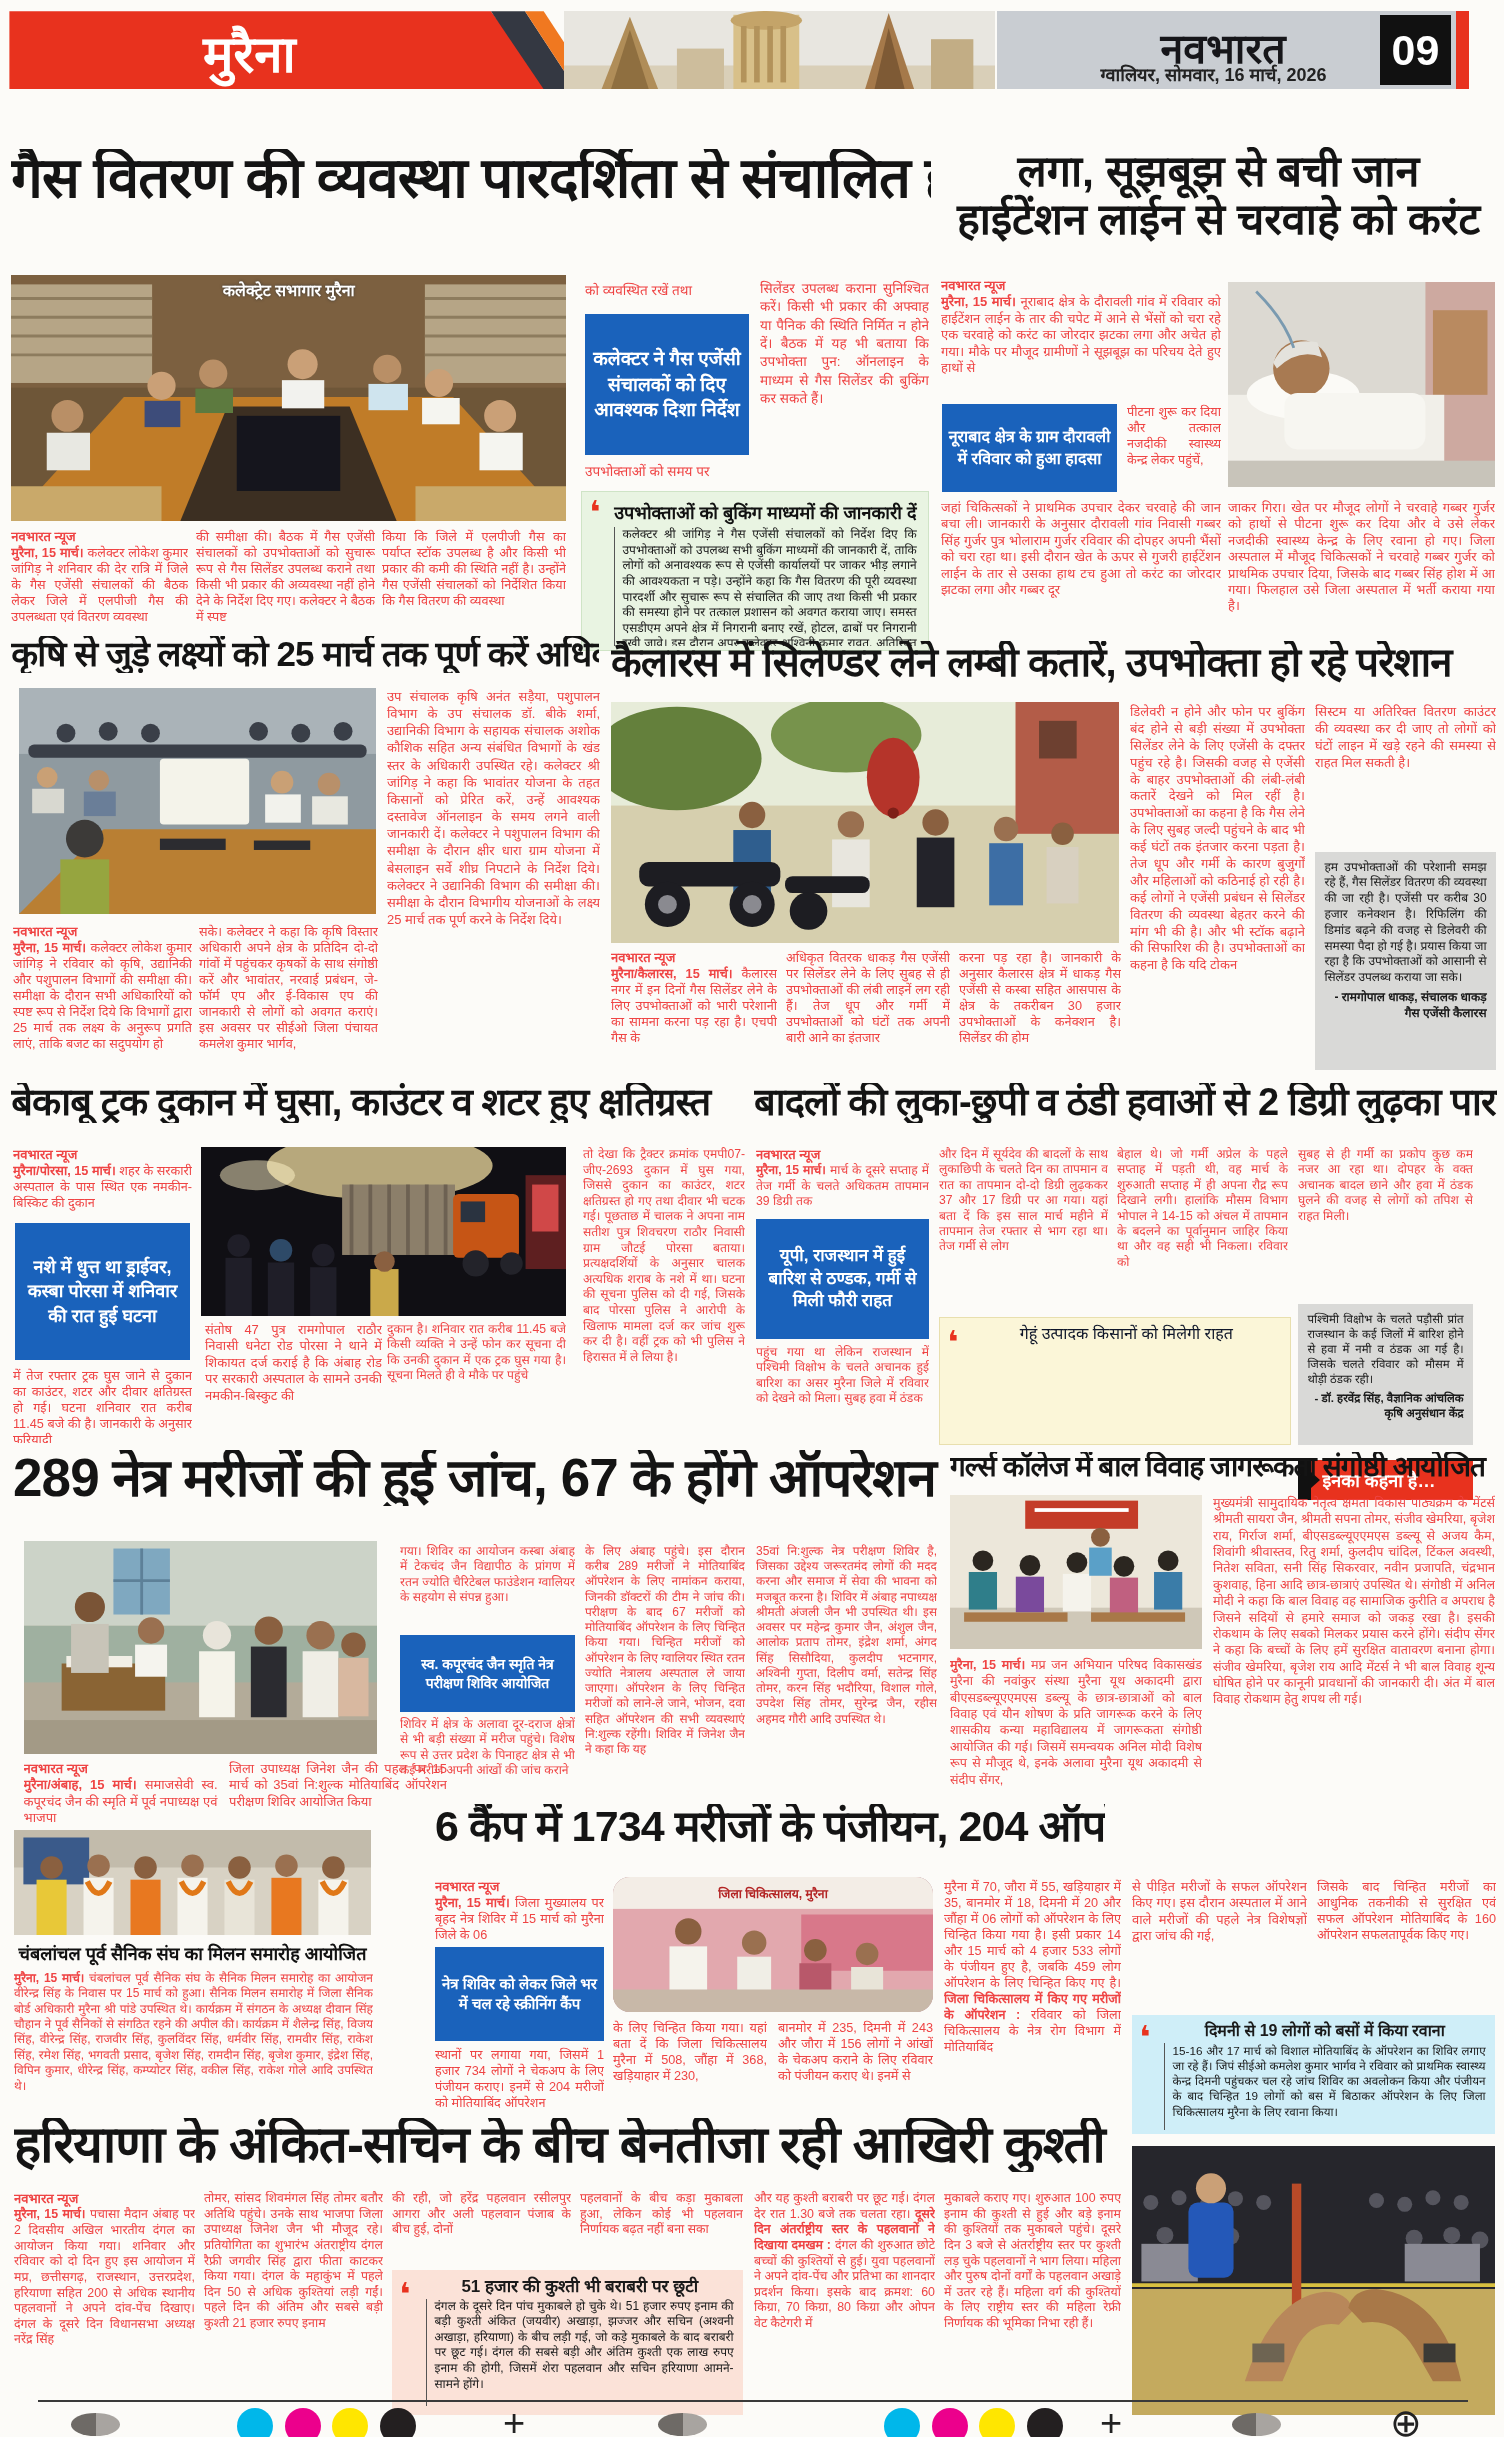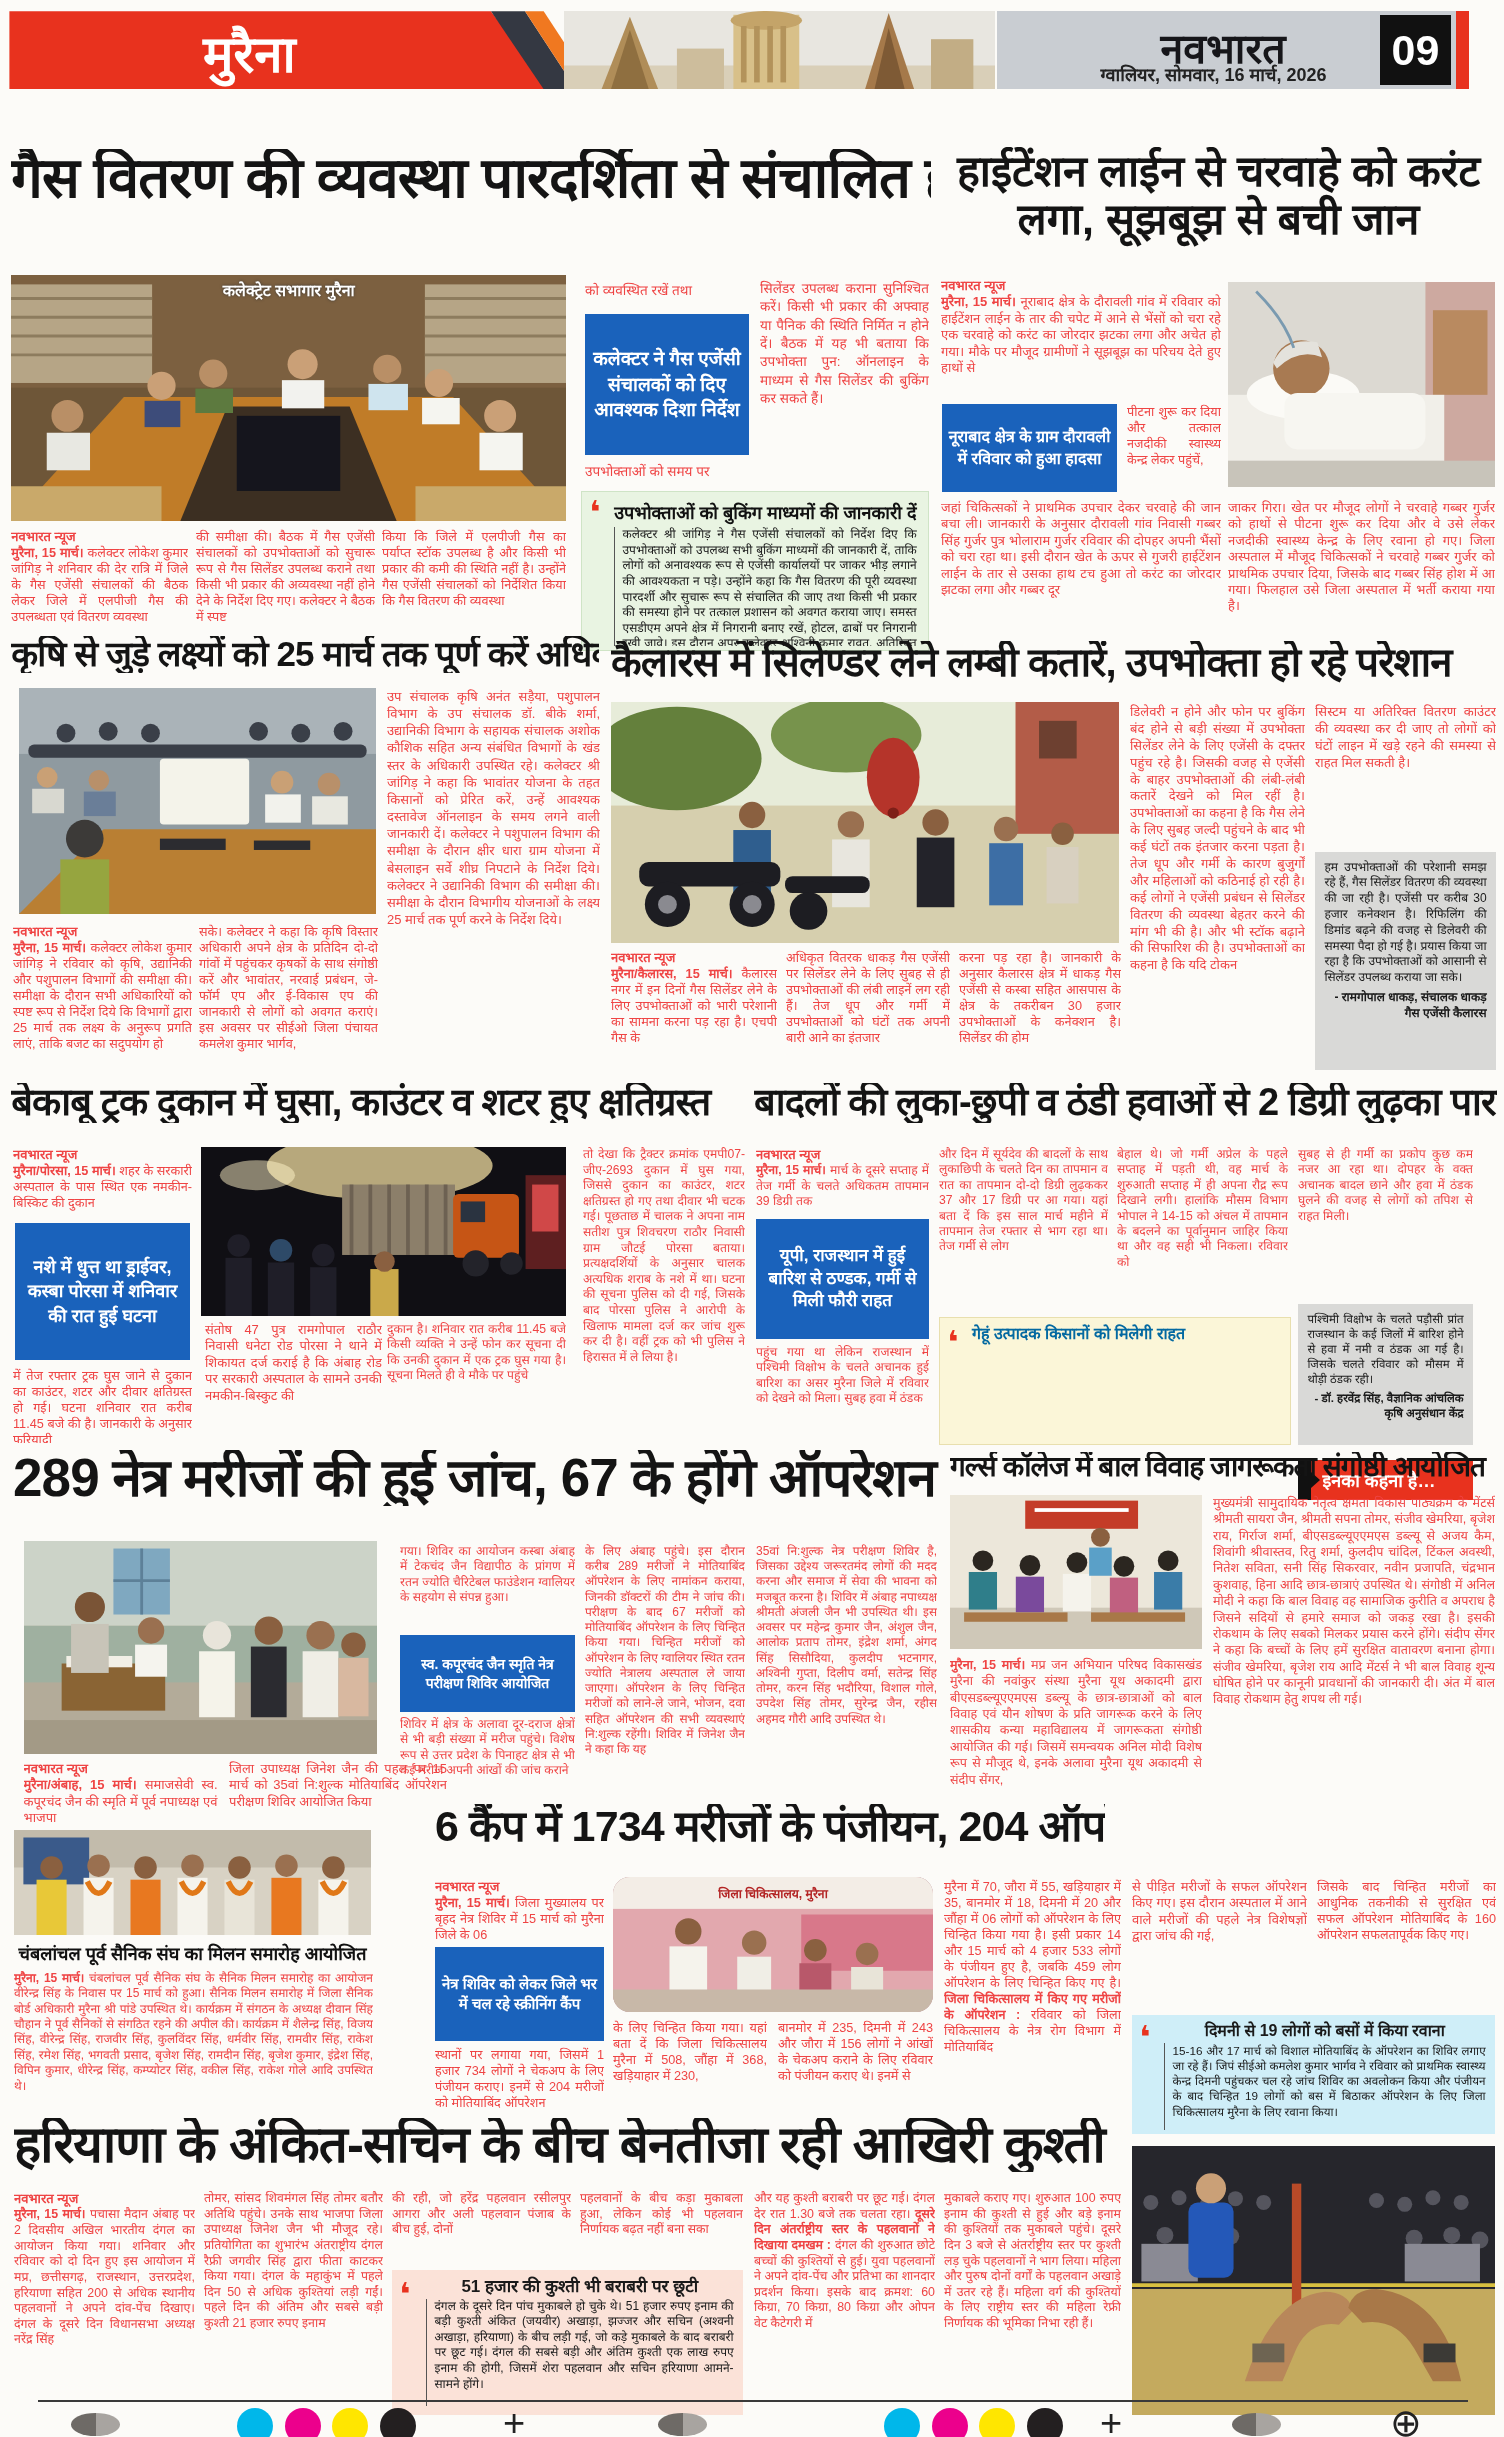--- a/index.html
+++ b/index.html
@@ -126,22 +126,22 @@
 
 <div class="abs body-txt" style="left:11.3px;top:529px;width:177px;height:124px;">
   <span class="byline">नवभारत न्यूज</span>
   <b class="dateline">मुरैना, 15 मार्च।</b>
   <span>कलेक्टर लोकेश कुमार जांगिड़ ने शनिवार की देर रात्रि में जिले के गैस एजेंसी संचालकों की बैठक लेकर जिले में एलपीजी गैस की उपलब्धता एवं वितरण व्यवस्था</span>
 </div>
 <div class="abs body-txt" style="left:196px;top:529px;width:179px;height:124px;">की समीक्षा की। बैठक में गैस एजेंसी संचालकों को उपभोक्ताओं को सुचारू रूप से गैस सिलेंडर उपलब्ध कराने तथा किसी भी प्रकार की अव्यवस्था नहीं होने देने के निर्देश दिए गए। कलेक्टर ने बैठक में स्पष्ट</div>
 <div class="abs body-txt" style="left:382px;top:529px;width:184px;height:124px;">किया कि जिले में एलपीजी गैस का पर्याप्त स्टॉक उपलब्ध है और किसी भी प्रकार की कमी की स्थिति नहीं है। उन्होंने गैस एजेंसी संचालकों को निर्देशित किया कि गैस वितरण की व्यवस्था</div>
 
 <div class="abs hl2" style="left:942px;top:147px;width:553px;height:119px;font-size:43px;">
+  <div>लगा, सूझबूझ से बची जान</div>
   <div>हाईटेंशन लाईन से चरवाहे को करंट</div>
-  <div>लगा, सूझबूझ से बची जान</div>
 </div>
 <div class="abs body-txt" style="left:941px;top:278px;width:280px;height:122px;font-size:13px;">
   <span class="byline">नवभारत न्यूज</span>
   <b class="dateline">मुरैना, 15 मार्च।</b>
   <span>नूराबाद क्षेत्र के दौरावली गांव में रविवार को हाईटेंशन लाईन के तार की चपेट में आने से भेंसों को चरा रहे एक चरवाहे को करंट का जोरदार झटका लगा और अचेत हो गया। मौके पर मौजूद ग्रामीणों ने सूझबूझ का परिचय देते हुए हाथों से</span>
 </div>
 <div class="abs photo" style="left:1228px;top:282px;width:267px;height:205px;">
   <svg width="267" height="205" viewBox="0 0 284 218" preserveAspectRatio="none">
     <rect width="284" height="218" fill="#dcd9d2"></rect>
     <rect x="210" y="0" width="74" height="218" fill="#cda9a0"></rect>
@@ -308,21 +308,21 @@
   <b class="dateline">मुरैना, 15 मार्च।</b>
   <span>मार्च के दूसरे सप्ताह में तेज गर्मी के चलते अधिकतम तापमान 39 डिग्री तक</span>
 </div>
 <div class="abs bluebox" style="left:756px;top:1219px;width:173px;height:120px;font-size:17px;">यूपी, राजस्थान में हुई बारिश से ठण्डक, गर्मी से मिली फौरी राहत</div>
 <div class="abs body-txt" style="left:756px;top:1345px;width:173px;height:100px;font-size:12.2px;">पहुंच गया था लेकिन राजस्थान में पश्चिमी विक्षोभ के चलते अचानक हुई बारिश का असर मुरैना जिले में रविवार को देखने को मिला। सुबह हवा में ठंडक</div>
 <div class="abs body-txt" style="left:939px;top:1147px;width:169px;height:164px;font-size:12.2px;">और दिन में सूर्यदेव की बादलों के साथ लुकाछिपी के चलते दिन का तापमान व रात का तापमान दो-दो डिग्री लुढ़ककर 37 और 17 डिग्री पर आ गया। यहां बता दें कि इस साल मार्च महीने में तापमान तेज रफ्तार से भाग रहा था। तेज गर्मी से लोग</div>
 <div class="abs body-txt" style="left:1117px;top:1147px;width:171px;height:164px;font-size:12.2px;">बेहाल थे। जो गर्मी अप्रेल के पहले सप्ताह में पड़ती थी, वह मार्च के शुरुआती सप्ताह में ही अपना रौद्र रूप दिखाने लगी। हालांकि मौसम विभाग भोपाल ने 14-15 को अंचल में तापमान के बदलने का पूर्वानुमान जाहिर किया था और वह सही भी निकला। रविवार को</div>
 <div class="abs body-txt" style="left:1298px;top:1147px;width:175px;height:105px;font-size:12.2px;">सुबह से ही गर्मी का प्रकोप कुछ कम नजर आ रहा था। दोपहर के वक्त अचानक बादल छाने और हवा में ठंडक घुलने की वजह से लोगों को तपिश से राहत मिली।</div>
 <div class="abs" style="left:939px;top:1317px;width:352px;height:128px;background:#fbf6d8;border:0.9px solid #e8dfae;box-sizing:border-box;padding:3.8px 9.4px 3.8px 32px;">
   <span class="qmark" style="top:7.5px;">❛</span>
-  <div style="font-weight:bold;font-size:16px;color:#0369a1;margin-bottom:1.9px;">गेहूं उत्पादक किसानों को मिलेगी राहत</div>
+  <div style="font-weight:normal;text-align:center;font-size:16px;color:#0f172a;margin-bottom:1.9px;">गेहूं उत्पादक किसानों को मिलेगी राहत</div>
 </div>
 <div class="abs inka" style="left:1298px;top:1260px;width:175px;height:40px;">इनका कहना है…</div>
 <div class="abs graybox" style="left:1298px;top:1304px;width:175px;height:141px;font-size:11.5px;">
   <span>पश्चिमी विक्षोभ के चलते पड़ौसी प्रांत राजस्थान के कई जिलों में बारिश होने से हवा में नमी व ठंडक आ गई है। जिसके चलते रविवार को मौसम में थोड़ी ठंडक रही।</span>
   <span class="gq-by">- डॉ. हरवेंद्र सिंह, वैज्ञानिक आंचलिक कृषि अनुसंधान केंद्र</span>
 </div>
 
 <div class="abs hl" style="left:13px;top:1450px;width:1105px;font-size:53px;">289 नेत्र मरीजों की हुई जांच, 67 के होंगे ऑपरेशन</div>
 <div class="abs photo" style="left:23.5px;top:1541px;width:353px;height:213px;">
   <svg width="353" height="213" viewBox="0 0 375 226" preserveAspectRatio="none">

